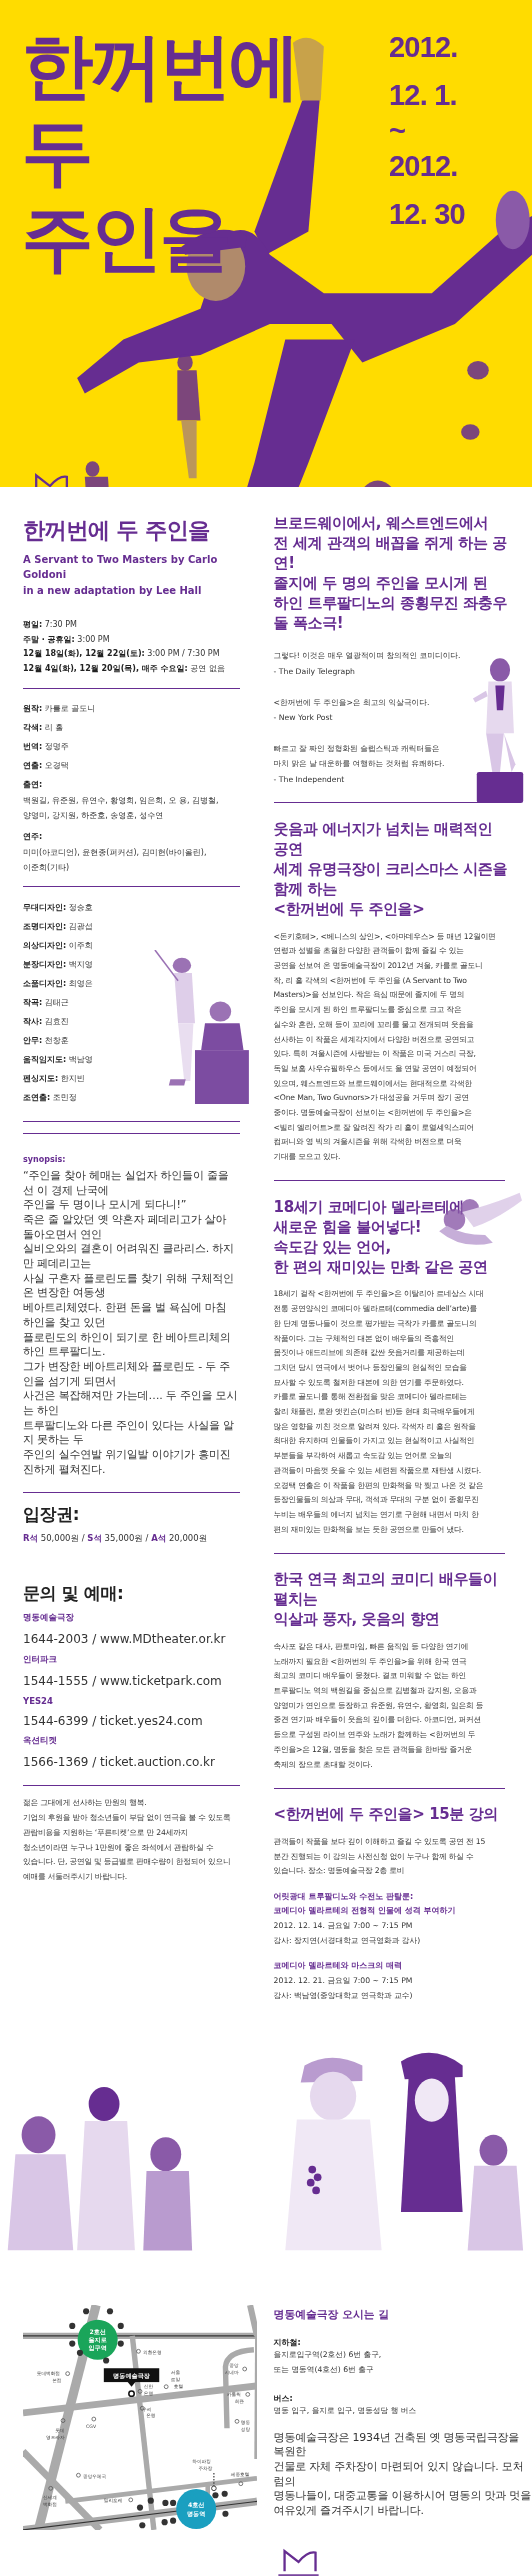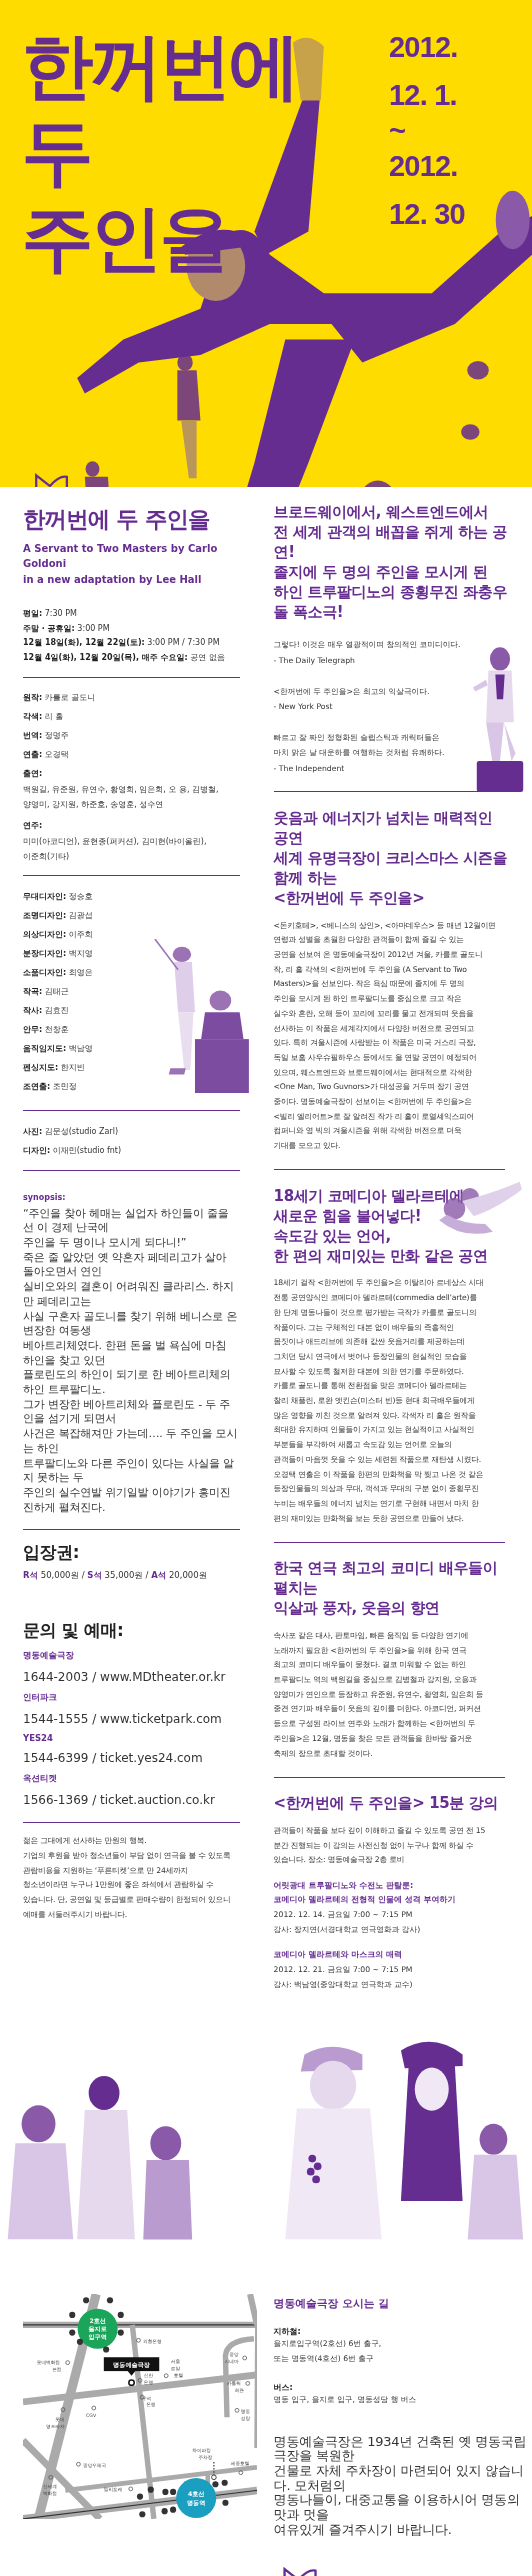--- a/index.html
+++ b/index.html
@@ -10,21 +10,21 @@
   .poster-title { position: absolute; left: 21.6px; top: 23px; color: #662d91; font-weight: bold; font-size: 72px; line-height: 86px; letter-spacing: -3.1px; }
   .poster-title div { white-space: nowrap; }
   .poster-dates { position: absolute; left: 389px; top: 23px; color: #662d91; font-weight: bold; font-size: 29px; line-height: 48px; letter-spacing: -0.8px; font-family: "Liberation Sans", sans-serif; }
   .poster-figure { position: absolute; }
   .logo { position: absolute; text-align: center; color: #662d91; }
   .logo .mark { width: 46px; height: 48px; margin: 0 auto; }
   .logo .ko { font-size: 8.5px; font-weight: bold; letter-spacing: 0.8px; margin-top: 3.1px; }
   .logo .en { font-size: 3.9px; letter-spacing: 0.4px; margin-top: 1.5px; font-family: "Liberation Serif", serif; }
 
   
-  .content { display: flex; padding-top: 15px; }
+  .content { display: flex; padding-top: 26px; }
   .col-left { width: 262px; padding-left: 23px; padding-right: 21.6px; }
   .col-right { width: 270px; padding-left: 11.6px; padding-right: 23px; position: relative; }
 
   h1.play-title { font-size: 22.4px; font-weight: bold; color: #662d91; letter-spacing: -0.8px; line-height: 31px; margin-top: 1.5px; }
   .play-sub { font-size: 10px; color: #662d91; font-weight: bold; line-height: 15.4px; margin-top: 6.2px; }
   .info-line { font-size: 8px; line-height: 14.7px; color: #333; }
   .info-line b { font-weight: bold; color: #222; }
   .block { margin-top: 20px; }
   hr.rule { border: 0; border-top: 1.2px solid #662d91; margin: 10.8px 0; }
   .credit { font-size: 8px; line-height: 19px; }
@@ -55,21 +55,21 @@
   .group-photo { width: 532px; height: 278px; position: relative; margin-top: 15.4px; }
 
   
   .bottom { display: flex; padding-top: 7.7px; padding-bottom: 31px; }
   .map-wrap { width: 262px; padding-left: 23px; }
   .map { width: 234px; height: 225px; position: relative; background: #fff; }
   .dir { width: 270px; padding-left: 11.6px; }
   .dir-title { font-size: 10.8px; color: #662d91; font-weight: bold; margin-top: 3.1px; }
   .dir-label { font-size: 8px; font-weight: bold; color: #222; margin-top: 15.4px; }
   .dir-text { font-size: 7.7px; line-height: 14.7px; }
-  .dir-note { font-size: 13px; line-height: 14.7px; margin-top: 27px; letter-spacing: -0.2px; }
+  .dir-note { font-size: 11px; line-height: 14.7px; margin-top: 12px; letter-spacing: -0.2px; }
   .foot-logo { margin-top: 29px; width: 49px; color: #662d91; text-align: center; }
   .foot-contact { font-size: 9.3px; color: #662d91; margin-top: 10.8px; line-height: 15.4px; }
 </style>
 </head>
 <body>
 
 <section class="poster">
 
   <svg class="poster-figure" width="532" height="571" viewBox="0 0 690 740" style="left:0;top:0;">
     <g fill="#662d91">
@@ -192,34 +192,30 @@
           <path d="M10 0 L40 40" stroke="#8a5aa8" stroke-width="2"></path>
           <ellipse cx="95" cy="80" rx="14" ry="13"></ellipse>
           <path d="M75 95 L120 95 L125 130 L70 130 Z" fill="#662d91"></path>
           <rect x="62" y="130" width="70" height="70" fill="#662d91"></rect>
         </g>
       </svg>
     </div>
 
     <hr class="rule" style="margin-top:14px;">
 
-    <div>
-      <div class="credit"><b>사진:</b><span> 김문성(studio Zarl)</span></div>
-      <div class="credit"><b>디자인:</b><span> 이재민(studio fnt)</span></div>
-    </div>
 
     <hr class="rule">
 
     <div class="synopsis-label">synopsis:</div>
     <div class="synopsis">
       <div>“주인을 찾아 헤매는 실업자 하인들이 줄을 선 이 경제 난국에</div>
       <div>주인을 두 명이나 모시게 되다니!”</div>
       <div>죽은 줄 알았던 옛 약혼자 페데리고가 살아 돌아오면서 연인</div>
       <div>실비오와의 결혼이 어려워진 클라리스. 하지만 페데리고는</div>
-      <div>사실 구혼자 골도니를 찾기 위해 베니스로 온 변장한 여동생</div>
+      <div>사실 구혼자 플로린도를 찾기 위해 구체적인 온 변장한 여동생</div>
       <div>베아트리체였다. 한편 돈을 벌 욕심에 마침 하인을 찾고 있던</div>
       <div>플로린도의 하인이 되기로 한 베아트리체의 하인 트루팔디노.</div>
       <div>그가 변장한 베아트리체와 플로린도 - 두 주인을 섬기게 되면서</div>
       <div>사건은 복잡해져만 가는데…. 두 주인을 모시는 하인</div>
       <div>트루팔디노와 다른 주인이 있다는 사실을 알지 못하는 두</div>
       <div>주인의 실수연발 위기일발 이야기가 흥미진진하게 펼쳐진다.</div>
     </div>
 
     <hr class="rule" style="margin-top:14px;">
 

